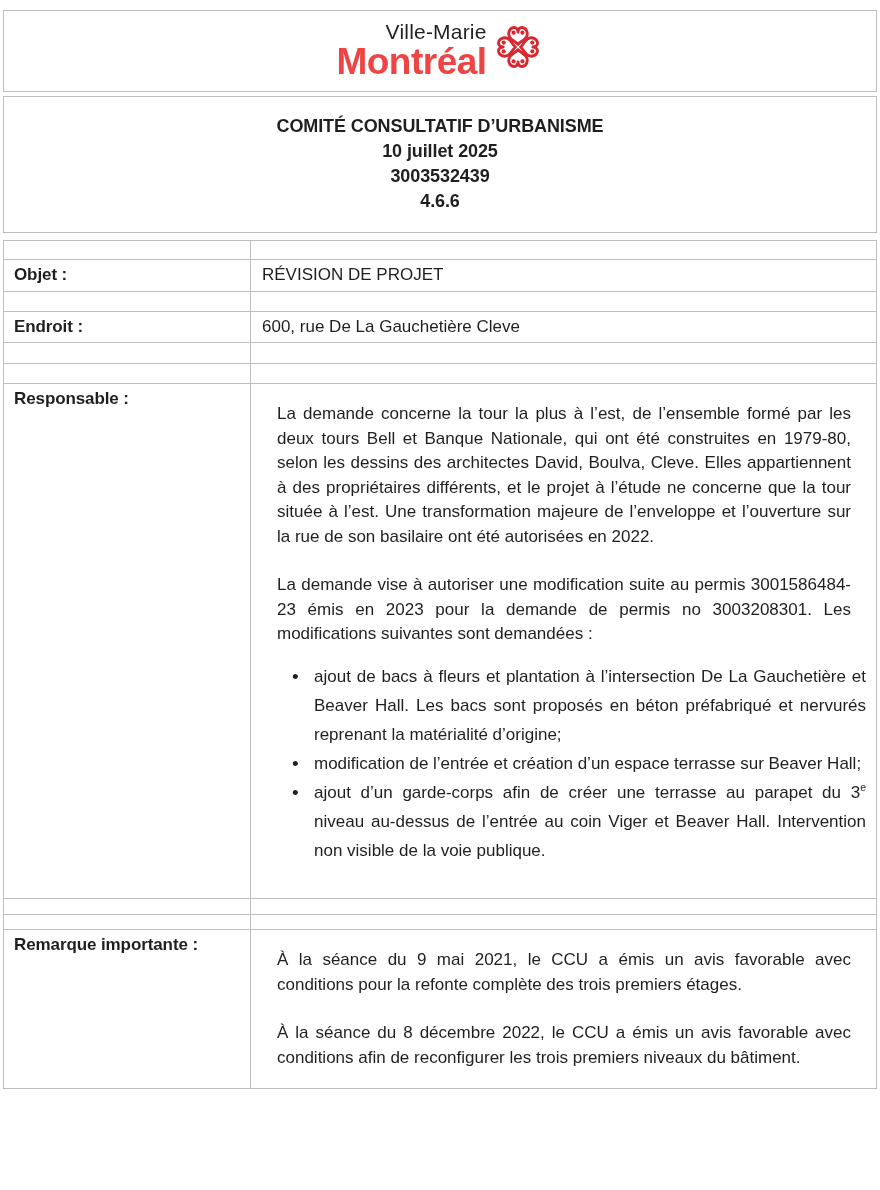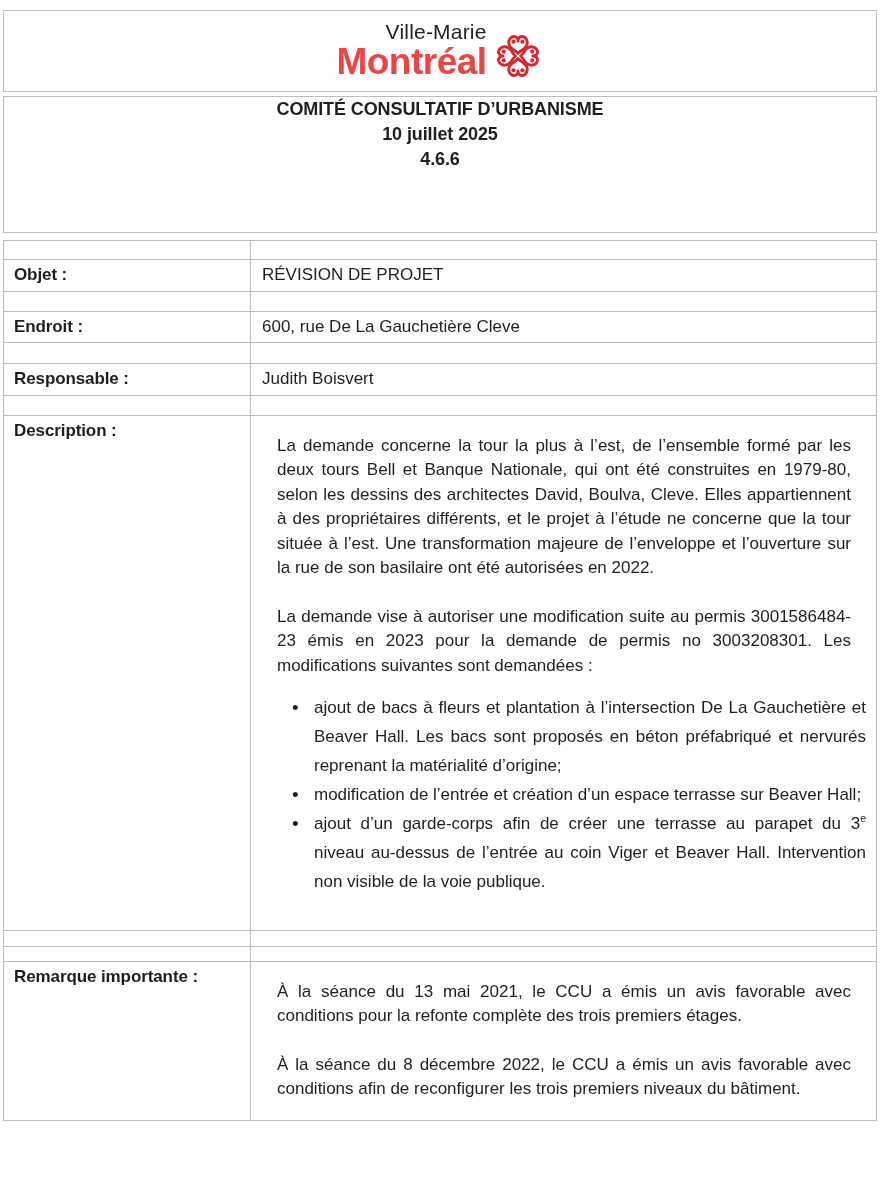--- a/index.html
+++ b/index.html
@@ -10,28 +10,28 @@
     color: #1f1f1f;
     position: relative;
     overflow: hidden;
   }
   .page { position: absolute; left: 3px; top: 10px; width: 874px; }
 
   .box { border: 1px solid #bdbdbd; background: #fff; }
 
   
   .logo-box { height: 82px; display: flex; align-items: center; justify-content: center; }
-  .logo { display: flex; align-items: flex-end; }
+  .logo { display: flex; }
   .logo-text { display: flex; flex-direction: column; align-items: flex-end; }
   .logo-borough { font-size: 21px; font-weight: 400; color: #231f20; line-height: 22px; letter-spacing: 0.2px; }
   .logo-city { font-size: 37px; font-weight: 700; color: #ef4444; line-height: 38px; letter-spacing: -0.5px; }
   .rosette { margin-left: 5px; margin-bottom: -1px; }
 
   
-  .header-box { margin-top: 4px; height: 137px; text-align: center; }
+  .header-box { margin-top: 4px; height: 137px; text-align: center; padding-top: 17px; }
   .header-box div { font-size: 18px; font-weight: 700; line-height: 25px; letter-spacing: -0.1px; }
 
   
   table.dossier { margin-top: 7px; width: 874px; border-collapse: collapse; table-layout: fixed; }
   td { border: 1px solid #bdbdbd; vertical-align: top; font-size: 17px; line-height: 24.5px; }
   td.lbl { padding: 3px 6px 3px 10px; font-weight: 700; letter-spacing: -0.1px; }
   td.val { padding: 3px 10px 3px 11px; }
   td.val.bold { font-weight: 400; }
   tr.sp td { padding: 0; }
 
@@ -81,20 +81,21 @@
           <circle cx="-27.5" cy="8.5" r="4"></circle>
             <circle cx="-27.5" cy="-8.5" r="4"></circle>
         </g>
       </svg>
     </div>
   </div>
 
   <div class="box header-box">
     <div>COMITÉ CONSULTATIF D’URBANISME</div>
     <div>10 juillet 2025</div>
+    <div>3003532439</div>
     <div>4.6.6</div>
   </div>
 
   <table class="dossier">
     <colgroup>
         <col style="width:247px">
         <col>
       </colgroup>
 
     <tbody>
@@ -116,32 +117,28 @@
     <tr style="height:30px">
       <td class="lbl">Endroit :</td>
       <td class="val">600, rue De La Gauchetière Cleve</td>
     </tr>
 
     <tr class="sp" style="height:21px">
           <td></td>
           <td></td>
         </tr>
 
-    <tr style="height:30px">
-      <td class="lbl">Responsable :</td>
-      <td class="val">Judith Boisvert</td>
-    </tr>
 
     <tr class="sp" style="height:20px">
           <td></td>
           <td></td>
         </tr>
 
     <tr style="height:515px">
-      <td class="lbl">Description :</td>
+      <td class="lbl">Responsable :</td>
       <td class="val">
         <p class="just gap-after">La demande concerne la tour la plus à l’est, de l’ensemble formé par les deux tours Bell et Banque Nationale, qui ont été construites en 1979-80, selon les dessins des architectes David, Boulva, Cleve.  Elles appartiennent à des propriétaires différents, et le projet à l’étude ne concerne que la tour située à l’est. Une transformation majeure de l’enveloppe et l’ouverture sur la rue de son basilaire ont été autorisées en 2022.</p>
         <p class="just">La demande vise à autoriser une modification suite au permis 3001586484-23 émis en 2023 pour la demande de permis no 3003208301.  Les modifications suivantes sont demandées :</p>
         <ul class="bullets">
           <li><span>ajout de bacs à fleurs et plantation à l’intersection De La Gauchetière et Beaver Hall. Les bacs sont proposés en béton préfabriqué et nervurés reprenant la matérialité d’origine;</span></li>
           <li><span>modification de l’entrée et création d’un espace terrasse sur Beaver Hall;</span></li>
           <li><span>ajout d’un garde-corps afin de créer une terrasse au parapet du 3</span><sup>e</sup><span> niveau au-dessus de l’entrée au coin Viger et Beaver Hall. Intervention non visible de la voie publique.</span></li>
         </ul>
       </td>
     </tr>
@@ -153,20 +150,20 @@
 
 
     <tr class="sp" style="height:15px">
           <td></td>
           <td></td>
         </tr>
 
     <tr style="height:137px">
       <td class="lbl">Remarque importante :</td>
       <td class="val">
-        <p class="just gap-after">À la séance du 13 mai 2021, le CCU a émis un avis favorable avec conditions pour la refonte complète des trois premiers étages.</p>
+        <p class="just gap-after">À la séance du 9 mai 2021, le CCU a émis un avis favorable avec conditions pour la refonte complète des trois premiers étages.</p>
         <p class="just">À la séance du 8 décembre 2022, le CCU a émis un avis favorable avec conditions afin de reconfigurer les trois premiers niveaux du bâtiment.</p>
       </td>
     </tr>
   </tbody>
     </table>
 
 </div>
 
 </body></html>

